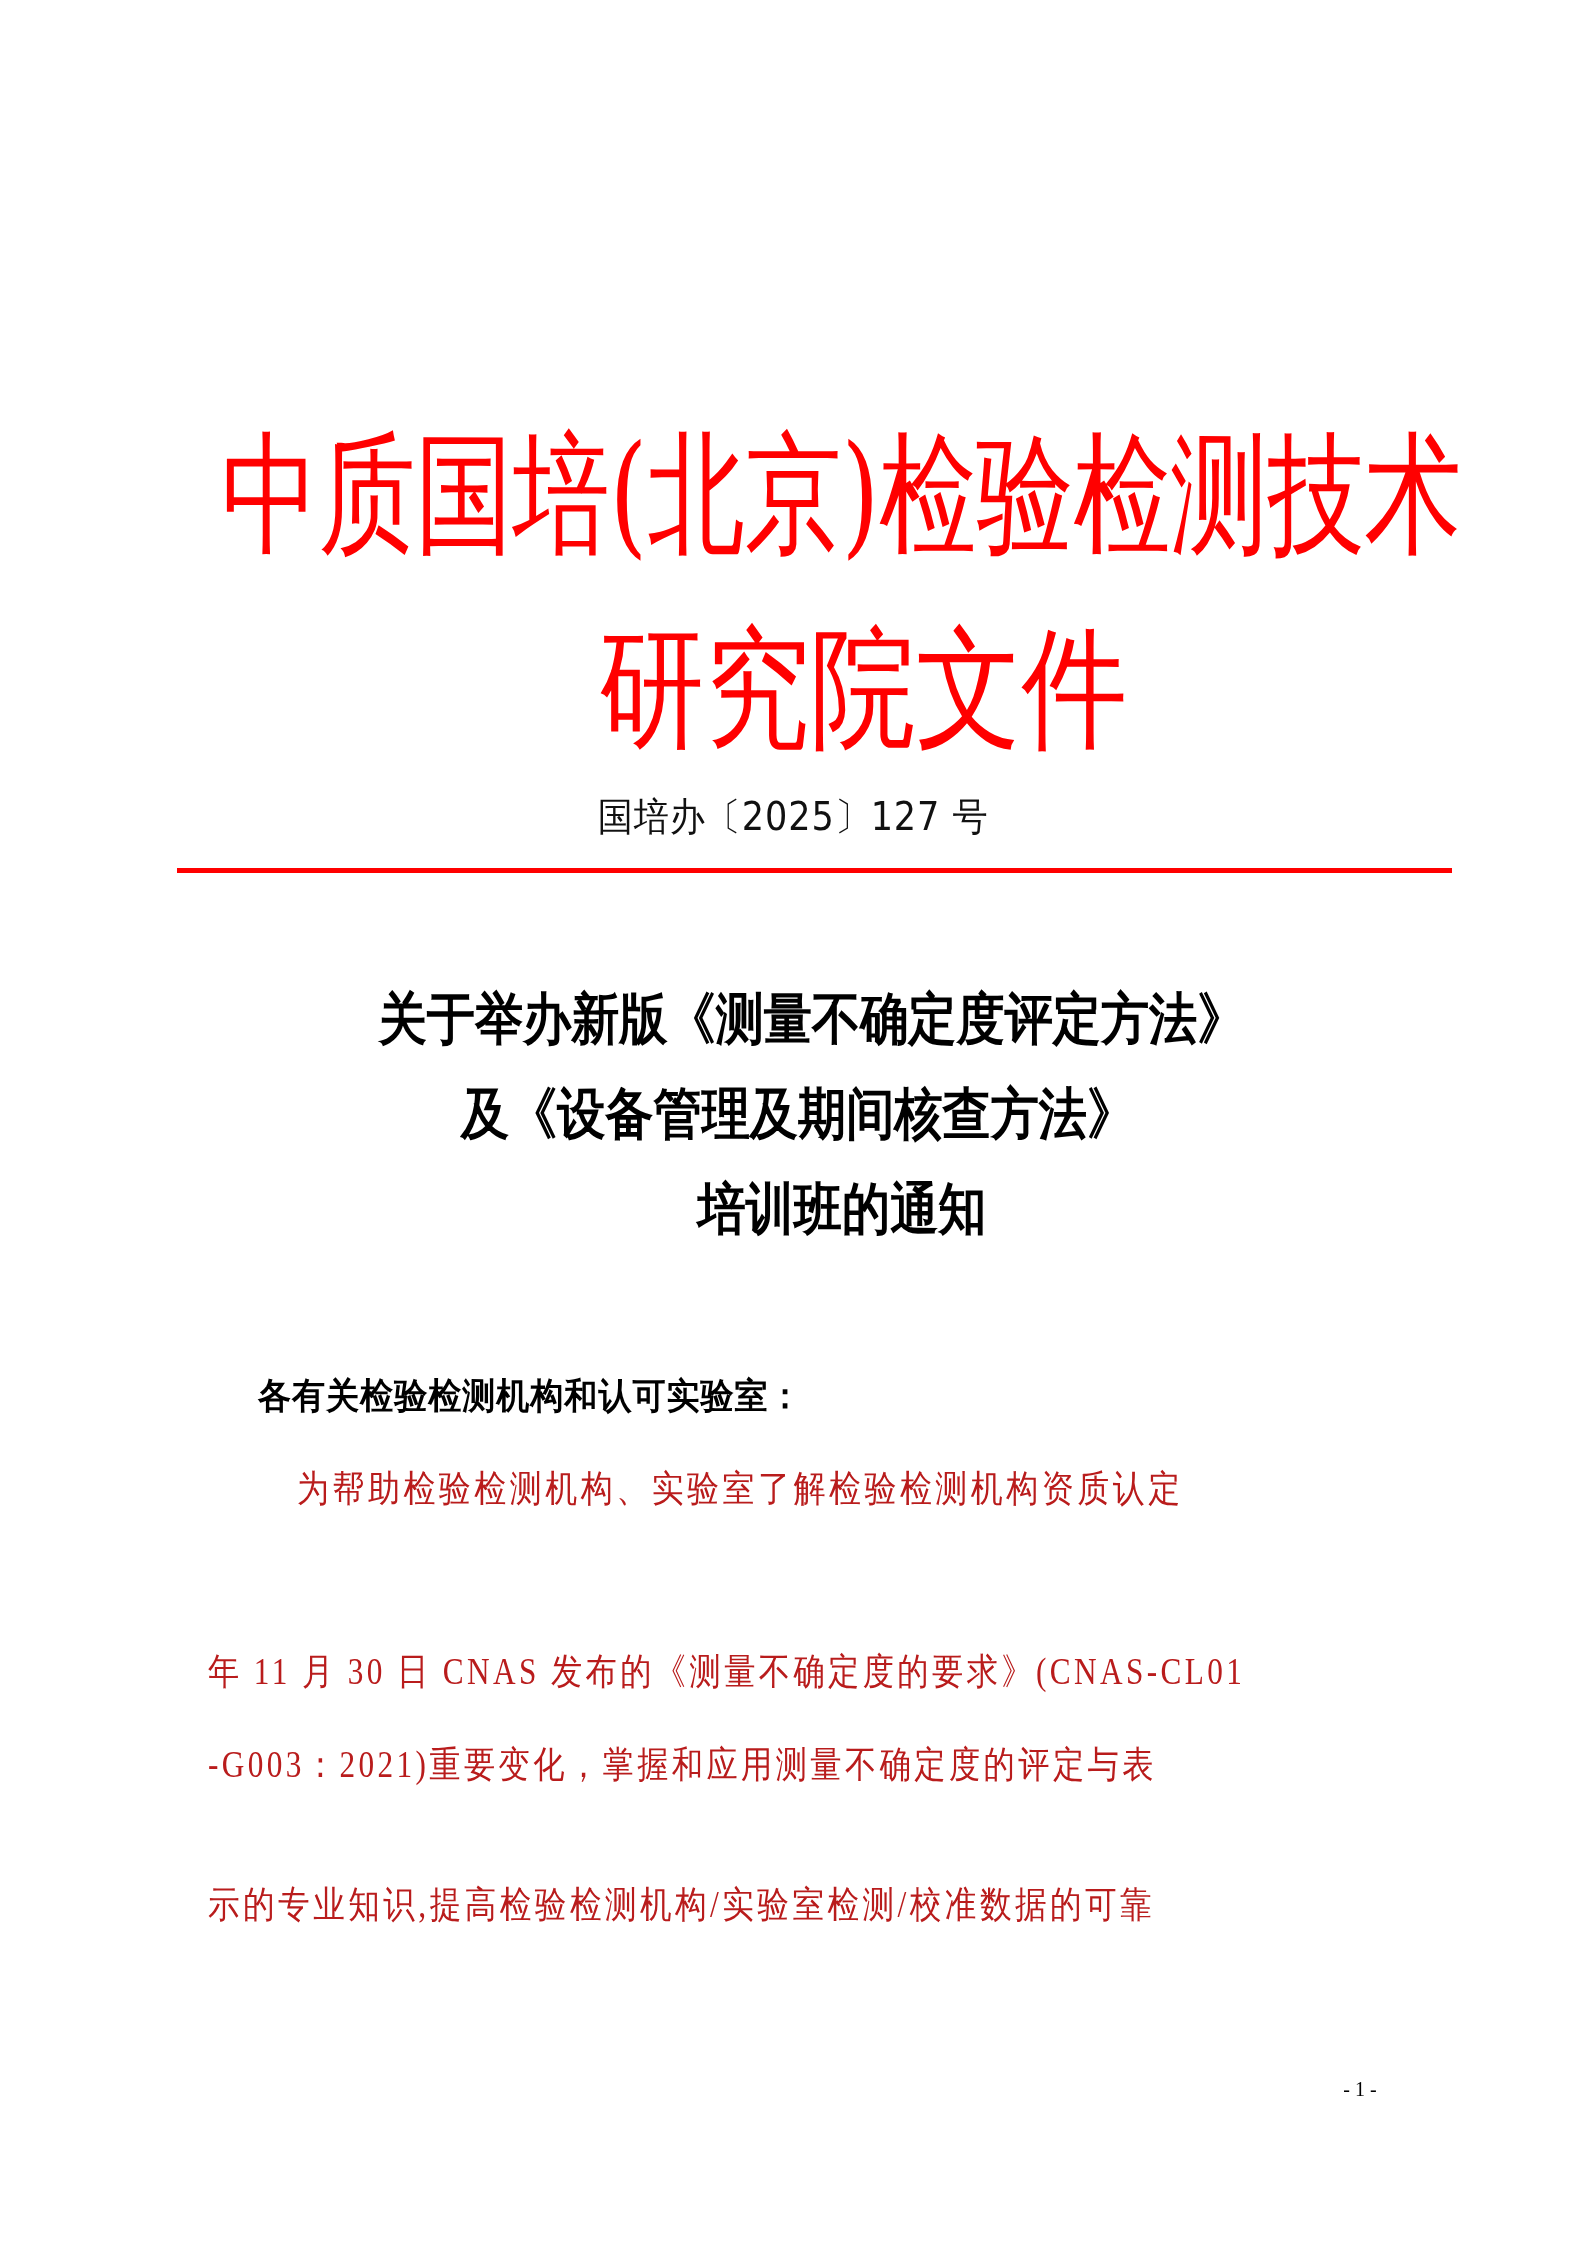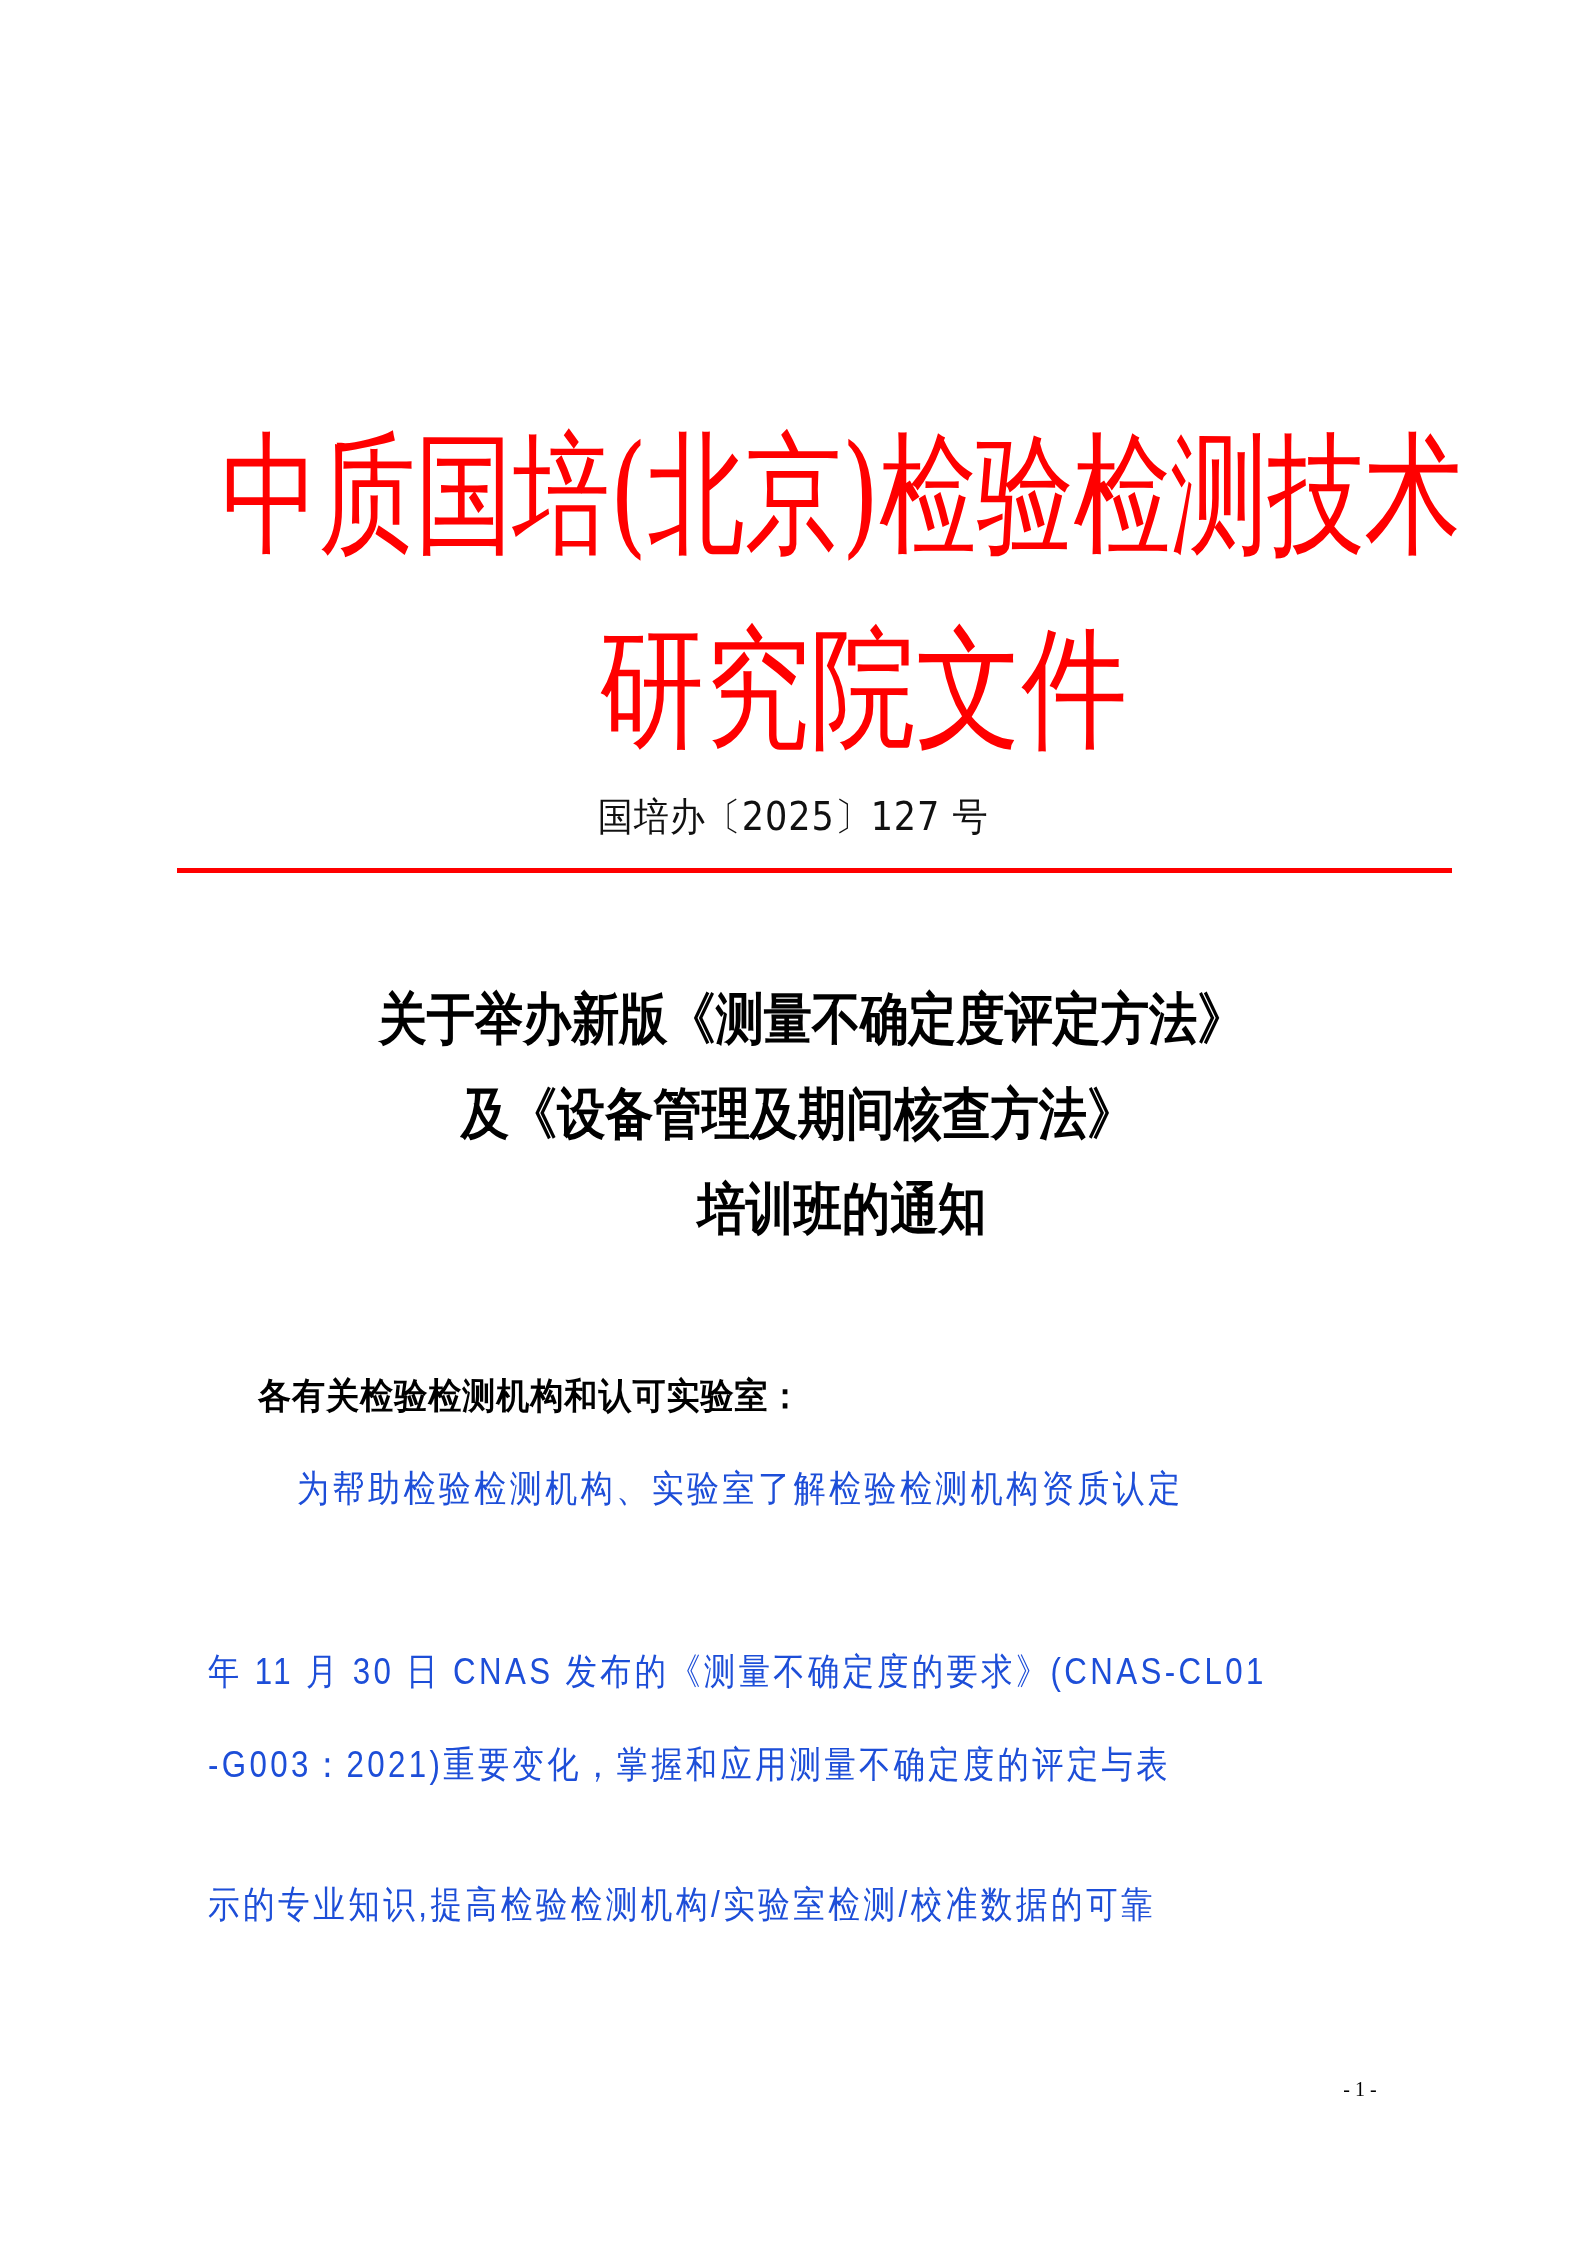--- a/index.html
+++ b/index.html
@@ -108,24 +108,24 @@
     .salutation span {
       display: inline-block;
       transform: scaleX(0.92);
       transform-origin: left;
     }
 
     .body-line {
       position: absolute;
       left: 208px;
       width: 1150px;
-      font-family: Liberation Sans, sans-serif;
+      font-family: Liberation Serif, serif;
       font-size: 37px;
       white-space: nowrap;
-      color: #1d4ed8;
+      color: #b91c1c;
       letter-spacing: 4px;
       line-height: 1;
     }
     .body-line span {
       display: inline-block;
       transform-origin: left;
     }
     #body-line-1 { top: 1470px; left: 297px; }
     #body-line-1 span { transform: scaleX(0.865); }
     #body-line-2 { top: 1562px; }

